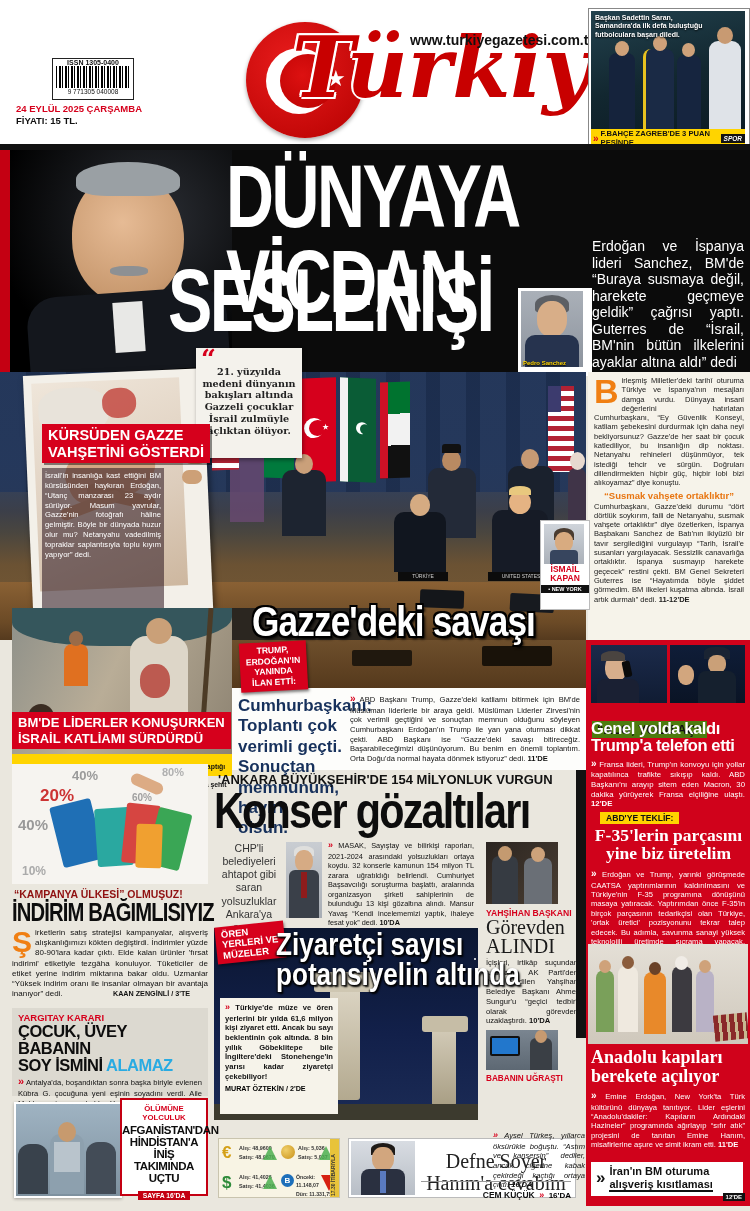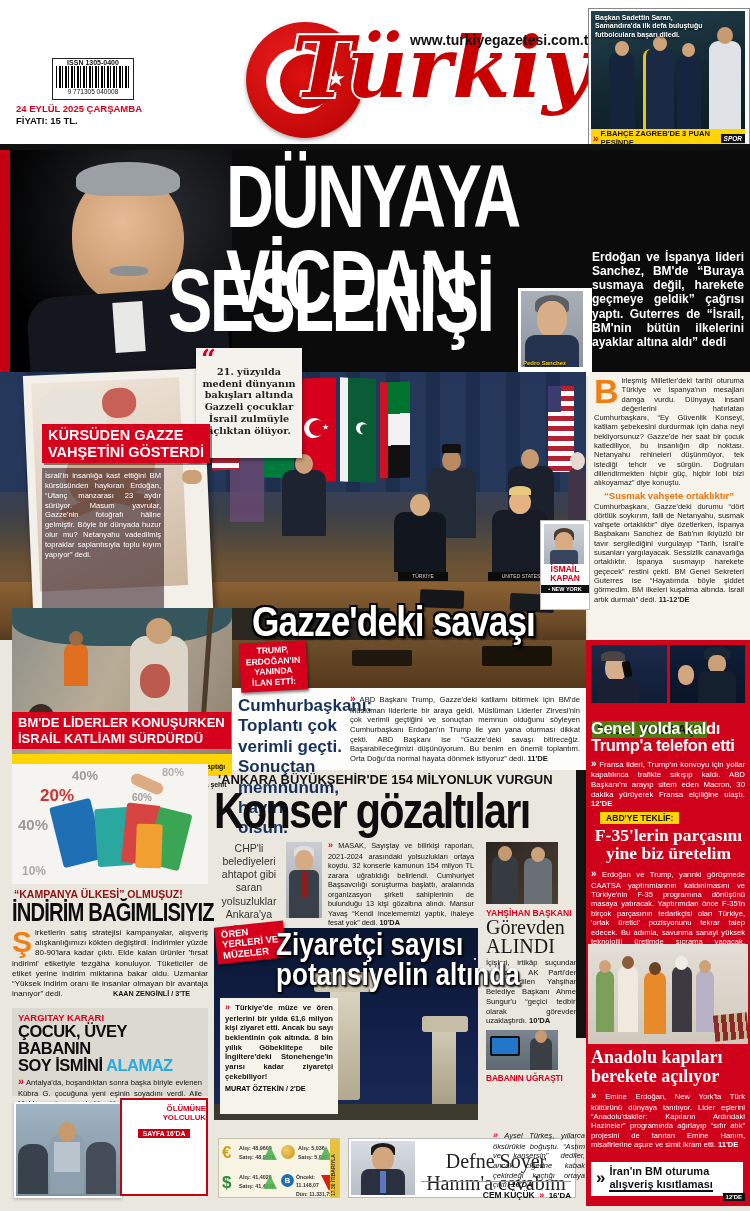--- a/index.html
+++ b/index.html
@@ -86,21 +86,21 @@
 
     <div class="abs" style="left:518px;top:138px;width:68px;height:82px;background:#fff;padding:3px;">
       <div class="ph" style="width:62px;height:76px;background:linear-gradient(#aab0b8,#8d949e);">
         <div class="abs" style="left:14px;top:4px;width:34px;height:18px;border-radius:50% 50% 20% 20%;background:#5c5f64;"></div>
         <div class="abs" style="left:16px;top:10px;width:30px;height:36px;border-radius:46%;background:#d8ae88;"></div>
         <div class="abs" style="left:4px;top:44px;width:54px;height:32px;background:#26334e;border-radius:10px 10px 0 0;"></div>
         <div class="abs" style="left:2px;bottom:1px;font-size:6px;font-weight:bold;color:#ffd400;text-shadow:0 1px 1px #000;">Pedro Sanchez</div>
       </div>
     </div>
 
-    <div class="abs just" style="left:592px;top:100px;width:152px;height:124px;color:#fff;font-weight:bold;font-size:12px;line-height:1.18;">Erdoğan ve İspanya lideri Sanchez, BM'de “Buraya susmaya değil, harekete geçmeye geldik” çağrısı yaptı. Guterres de “İsrail, BM'nin bütün ilkelerini ayaklar altına aldı” dedi</div>
+    <div class="abs just" style="left:592px;top:88px;width:152px;height:124px;color:#fff;font-weight:normal;font-size:14px;line-height:1.18;">Erdoğan ve İspanya lideri Sanchez, BM'de “Buraya susmaya değil, harekete geçmeye geldik” çağrısı yaptı. Guterres de “İsrail, BM'nin bütün ilkelerini ayaklar altına aldı” dedi</div>
   </div>
 
   <div class="ph" style="left:0;top:372px;width:586px;height:268px;background:linear-gradient(#273a5a 0%,#2e4368 34%,#3c3f49 52%,#4a463f 60%,#6b5233 72%,#7a5c36 100%);">
     <div class="abs" style="left:0;top:0;width:586px;height:120px;background:repeating-linear-gradient(90deg,#24375a 0 26px,#1b2c4c 26px 40px);opacity:.9;"></div>
     <div class="abs" style="left:230px;top:0;width:34px;height:150px;background:#6a4a72;opacity:.8;"></div>
 
     <div class="abs" style="left:212px;top:16px;width:27px;height:82px;background:repeating-linear-gradient(180deg,#b22234 0 5px,#fff 5px 10px);transform:skewY(-2deg);">
         <div class="abs" style="left:0;top:0;width:14px;height:26px;background:#3c3b6e;"></div>
       </div>
     <div class="abs" style="left:264px;top:10px;width:30px;height:96px;background:linear-gradient(180deg,#1a1a1a 0 33%,#f2f2f2 33% 66%,#007a3d 66%);transform:skewY(2deg);">
@@ -303,21 +303,26 @@
   </div>
 
   <div class="ph" style="left:14px;top:1102px;width:104px;height:92px;background:linear-gradient(#9fb3c2,#7e919f);border:2px solid #fff;box-shadow:0 1px 3px rgba(0,0,0,.3);">
     <div class="abs" style="left:2px;top:40px;width:30px;height:50px;border-radius:12px 12px 0 0;background:#39424c;"></div>
     <div class="abs" style="left:70px;top:38px;width:30px;height:52px;border-radius:12px 12px 0 0;background:#434c57;"></div>
     <div class="abs" style="left:34px;top:30px;width:34px;height:60px;border-radius:10px 10px 0 0;background:#8da0ae;"></div>
     <div class="fig-head" style="left:42px;top:18px;width:18px;height:20px;background:#c79a6e;"></div>
     <div class="abs" style="left:38px;top:38px;width:26px;height:30px;background:#b9c4cc;"></div>
   </div>
   <div class="abs" style="left:120px;top:1098px;width:88px;height:98px;background:#fff;border:2px solid #c40012;box-sizing:border-box;text-align:center;padding-top:4px;">
-    <div style="color:#d6001c;font-weight:bold;font-size:7.8px;text-align:right;">ÖLÜMÜNE YOLCULUK</div>
+    <div style="color:#d6001c;font-weight:bold;font-size:7.8px;">ÖLÜMÜNE YOLCULUK</div>
+    <div style="font-weight:bold;font-size:11.5px;line-height:1.05;letter-spacing:-.4px;color:#0d0d0d;margin-top:2px;">
+      <div>AFGANİSTAN'DAN</div>
+      <div>HİNDİSTAN'A İNİŞ</div>
+      <div>TAKIMINDA UÇTU</div>
+    </div>
     <div style="display:inline-block;background:#c40012;color:#fff;font-weight:bold;font-size:6.8px;padding:1px 5px;margin-top:3px;">SAYFA 16'DA</div>
   </div>
 
   <div class="ph" style="left:214px;top:928px;width:264px;height:192px;background:linear-gradient(#0b1631 0%,#12204a 55%,#1b2b55 100%);">
     <div class="abs" style="left:30px;top:14px;width:2px;height:2px;background:#fff;border-radius:50%;box-shadow:40px 8px 0 #dfe6ff,90px 2px 0 #cdd8ff,150px 12px 0 #fff,200px 6px 0 #cdd8ff,230px 16px 0 #fff,120px 22px 0 #aebcf0;"></div>
     <div class="abs" style="left:116px;top:52px;width:30px;height:120px;background:linear-gradient(#ded7c6,#b3a98f);border-radius:3px;"></div>
     <div class="abs" style="left:100px;top:44px;width:62px;height:20px;background:#cfc7b2;border-radius:3px;"></div>
     <div class="abs" style="left:218px;top:96px;width:24px;height:82px;background:linear-gradient(#d5cdba,#a89e84);border-radius:3px;"></div>
     <div class="abs" style="left:208px;top:88px;width:46px;height:16px;background:#c6bda6;border-radius:3px;"></div>
     <div class="abs" style="left:30px;top:150px;width:40px;height:36px;background:#b6ac92;border-radius:4px;"></div>

